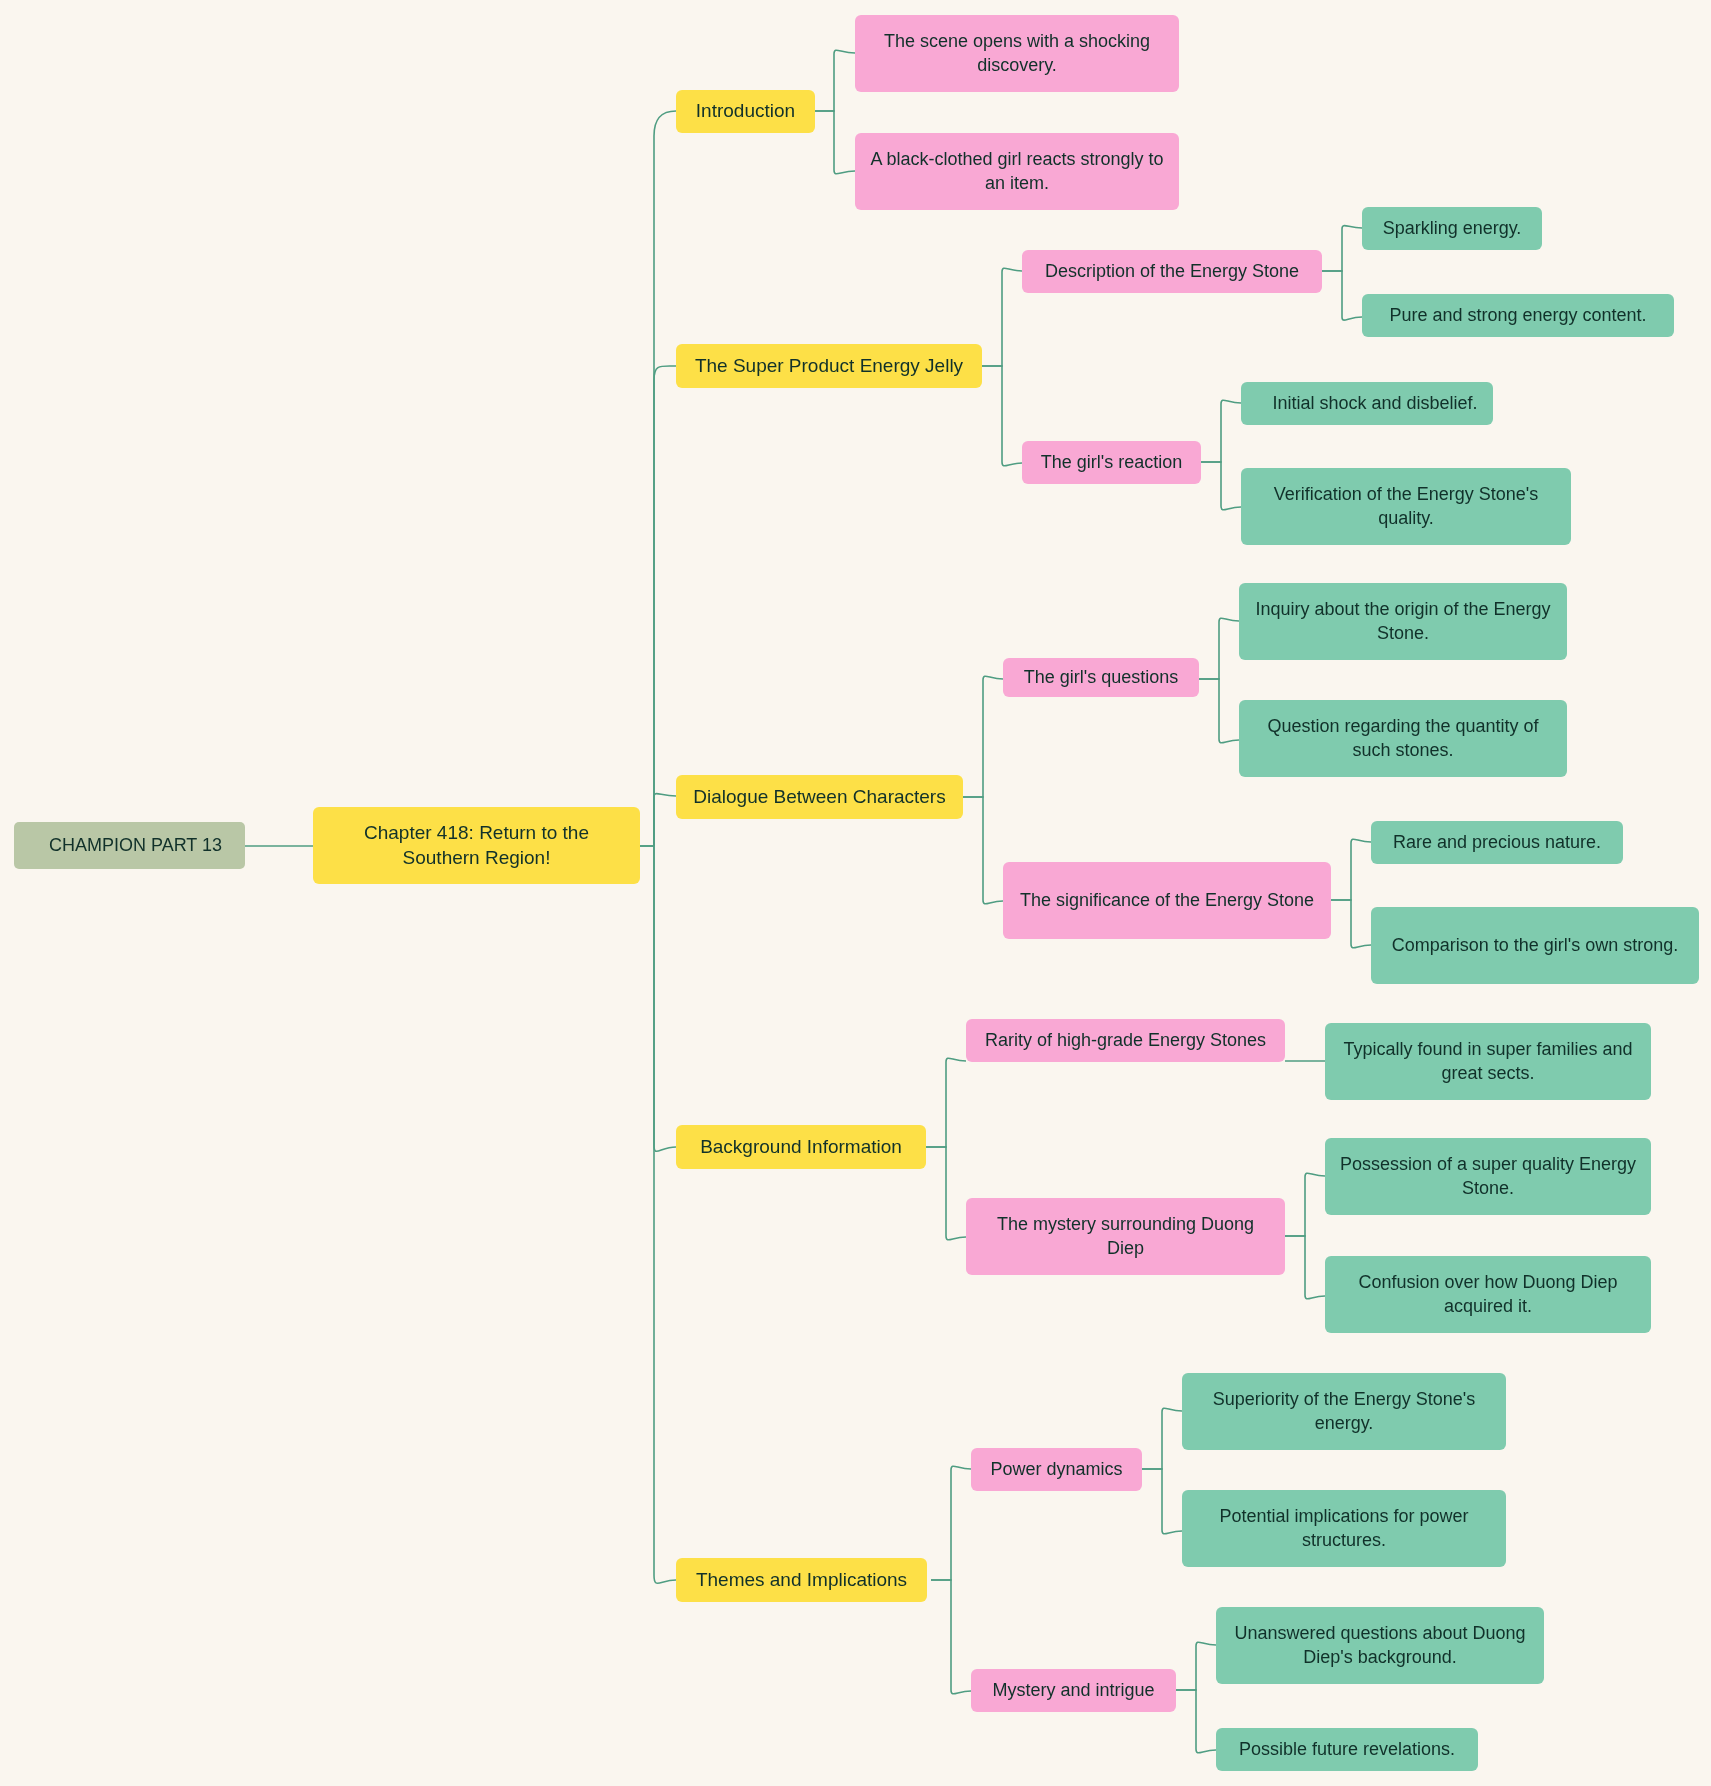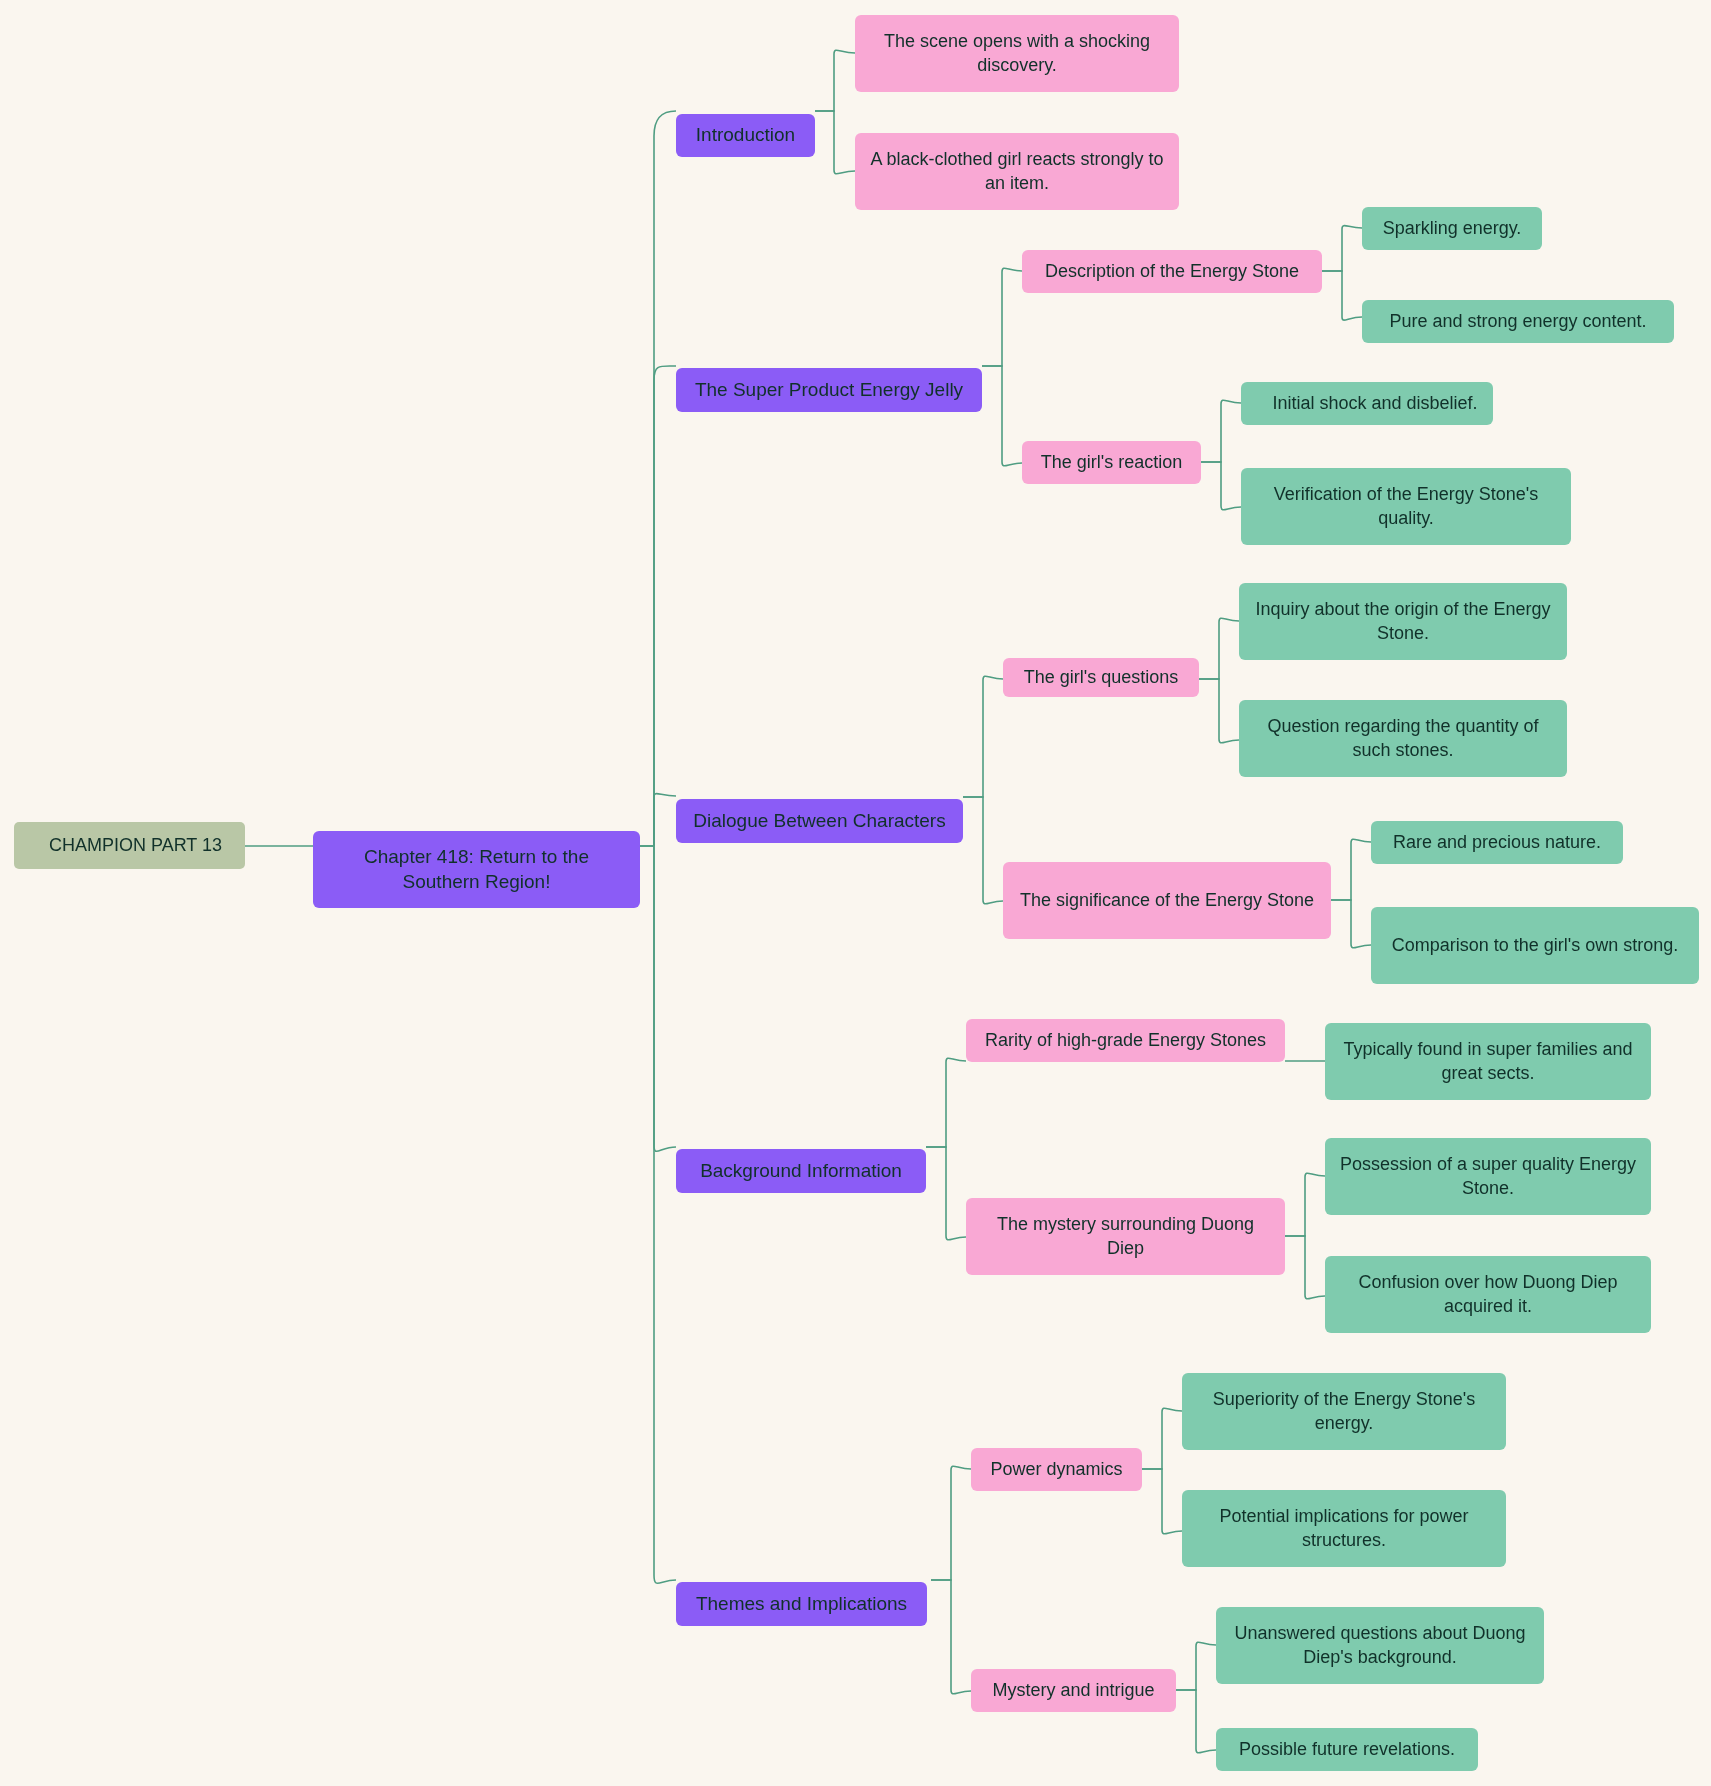--- a/index.html
+++ b/index.html
@@ -39,23 +39,22 @@
     padding: 8px 12px;
     font-size: 18px;
   }
   .node.root {
     background: #b9c7a6;
     font-size: 18px;
     border-radius: 5px;
     padding-left: 24px;
   }
   .node.l1 {
-    background: #8b5cf6;
+    background: #fde047;
     font-size: 19px;
-    margin-top: 24px;
   }
   .node.l2 {
     background: #f9a8d4;
     font-size: 18px;
   }
   .node.l3 {
     background: #7fcbae;
     font-size: 18px;
   }
 </style>
@@ -143,21 +142,21 @@
 
   <div class="node l1" style="left:676px; top:344px; width:306px; height:44px;">
     <span>The Super Product Energy Jelly</span>
   </div>
   <div class="node l2" style="left:1022px; top:250px; width:300px; height:43px;">
     <span>Description of the Energy Stone</span>
   </div>
   <div class="node l3" style="left:1362px; top:207px; width:180px; height:43px;">
     <span>Sparkling energy.</span>
   </div>
-  <div class="node l3" style="left:1362px; top:300px; width:312px; height:43px;">
+  <div class="node l3" style="left:1362px; top:294px; width:312px; height:43px;">
     <span>Pure and strong energy content.</span>
   </div>
   <div class="node l2" style="left:1022px; top:441px; width:179px; height:43px;">
     <span>The girl's reaction</span>
   </div>
   <div class="node l3" style="left:1241px; top:382px; width:252px; height:43px;padding-left:28px;">
     <span>Initial shock and disbelief.</span>
   </div>
   <div class="node l3" style="left:1241px; top:468px; width:330px; height:77px;">
     <span>Verification of the Energy Stone's quality.</span>

